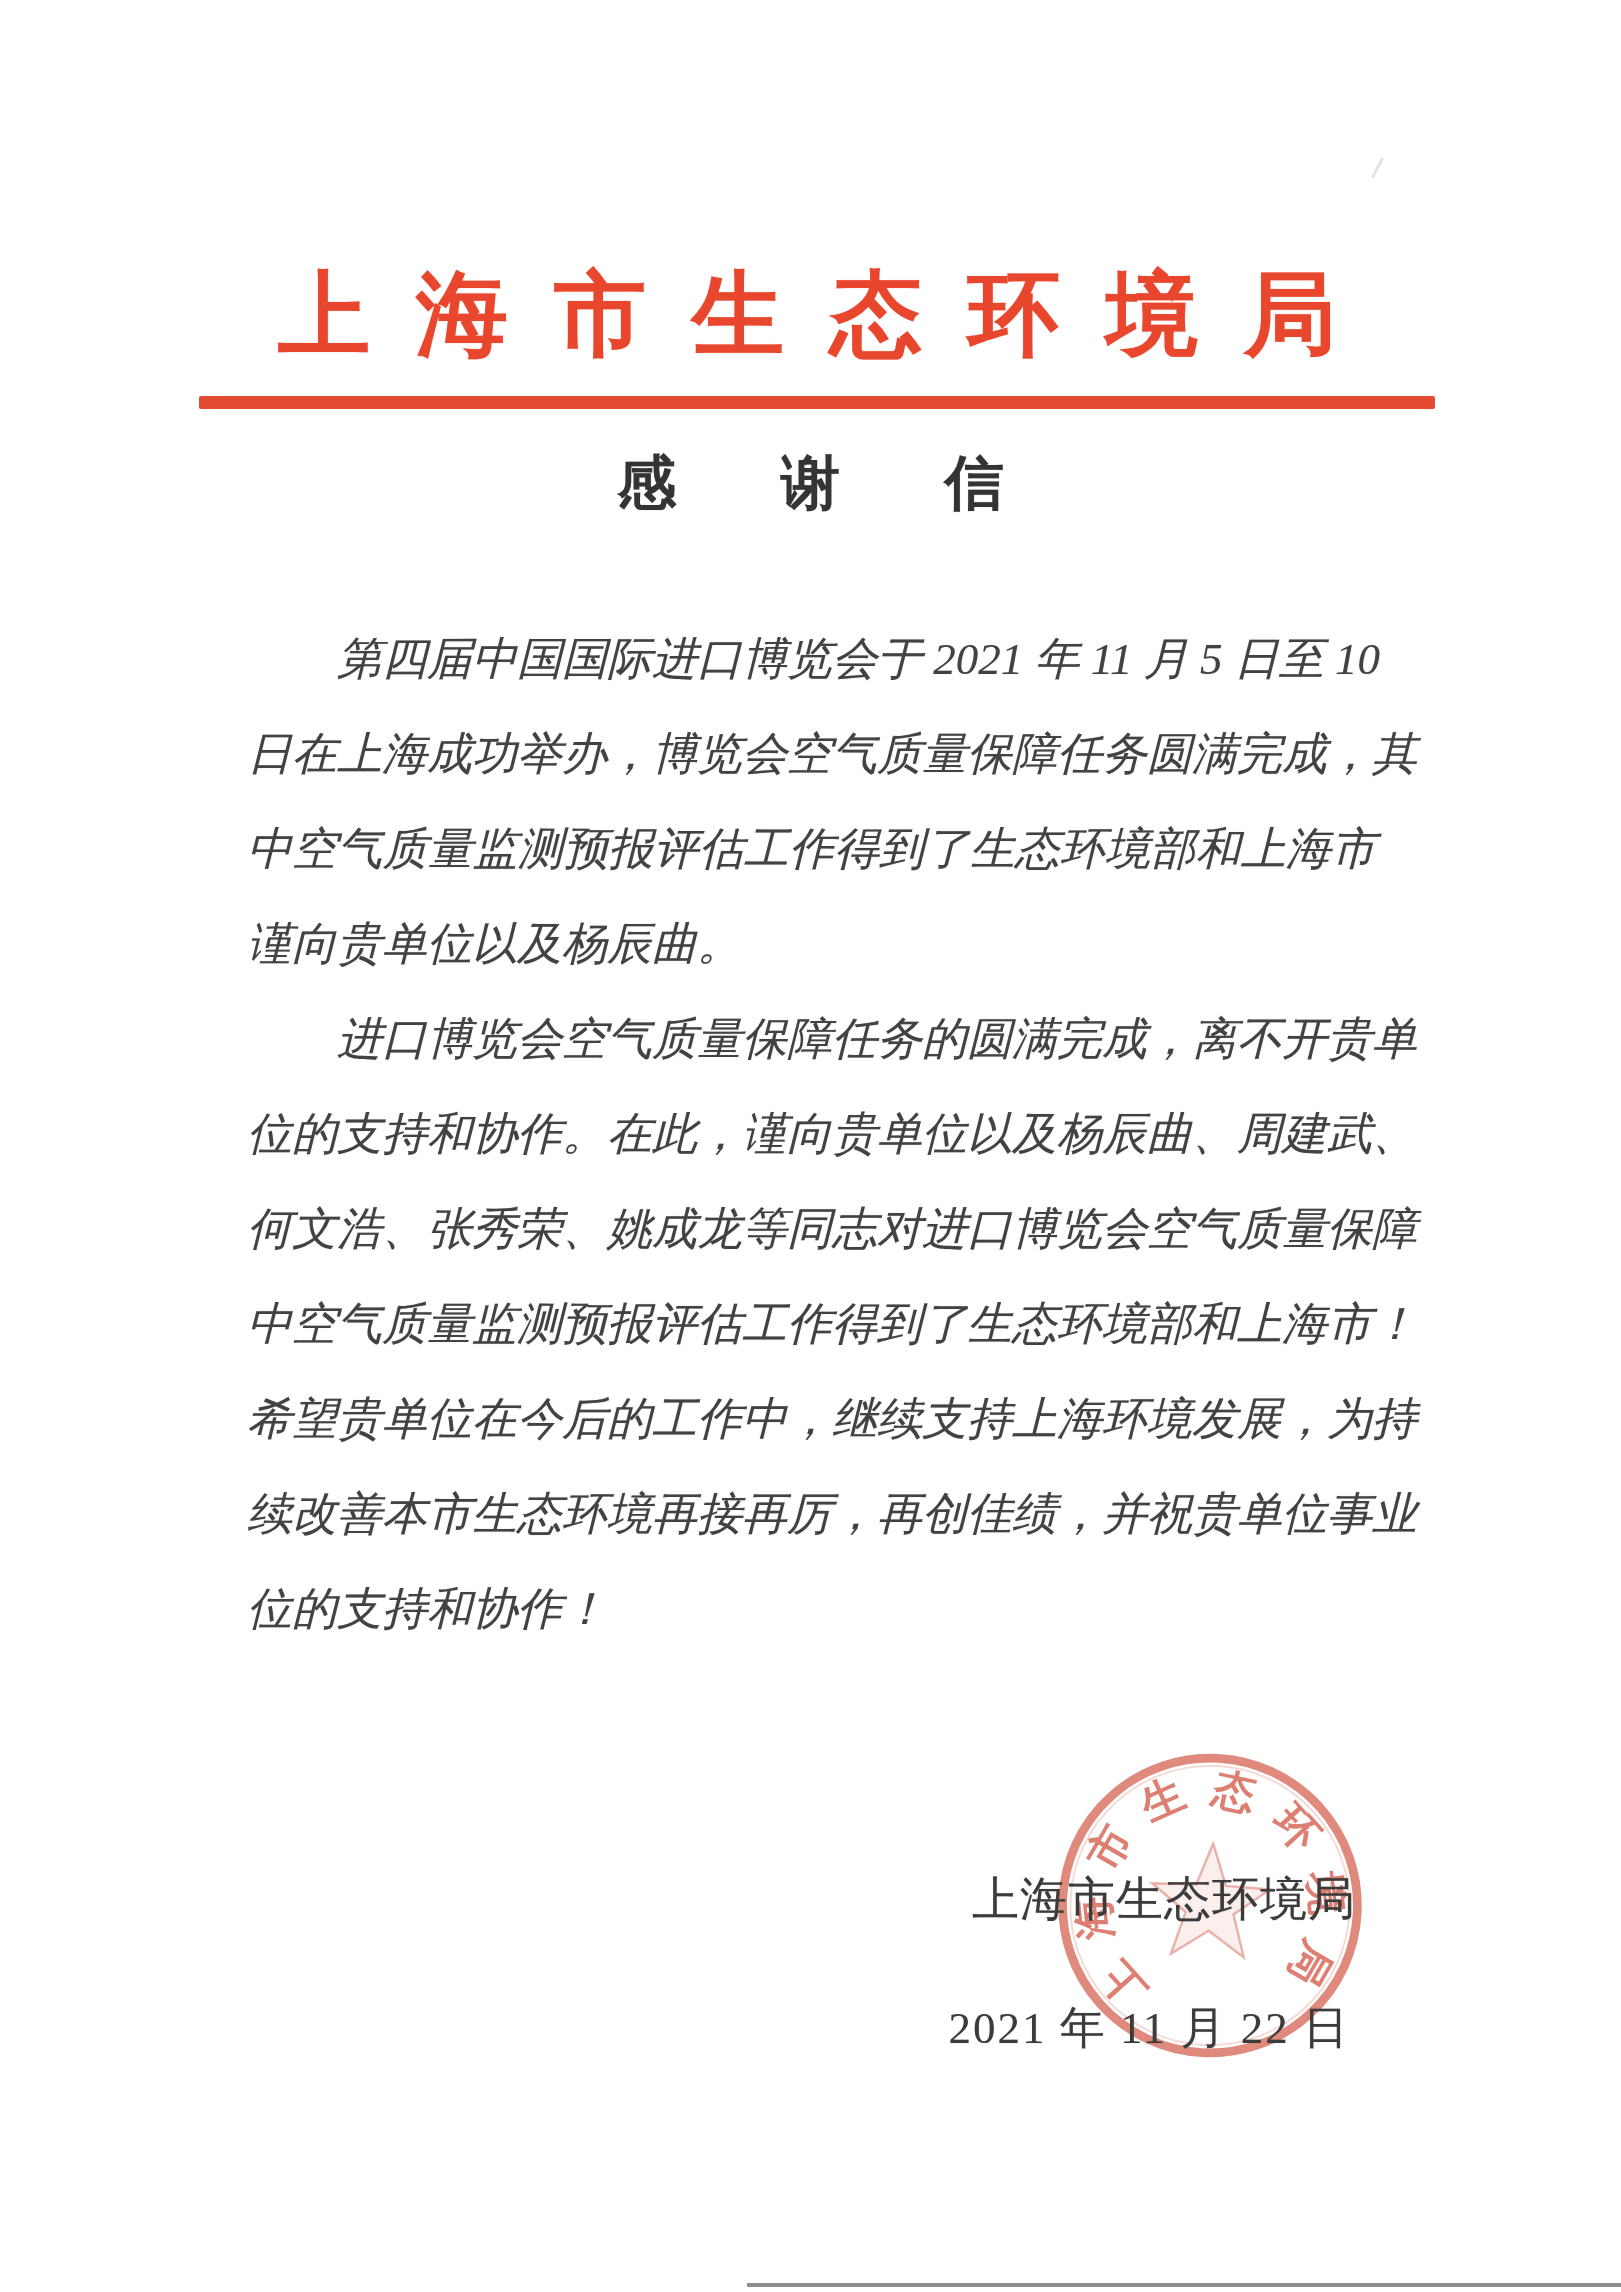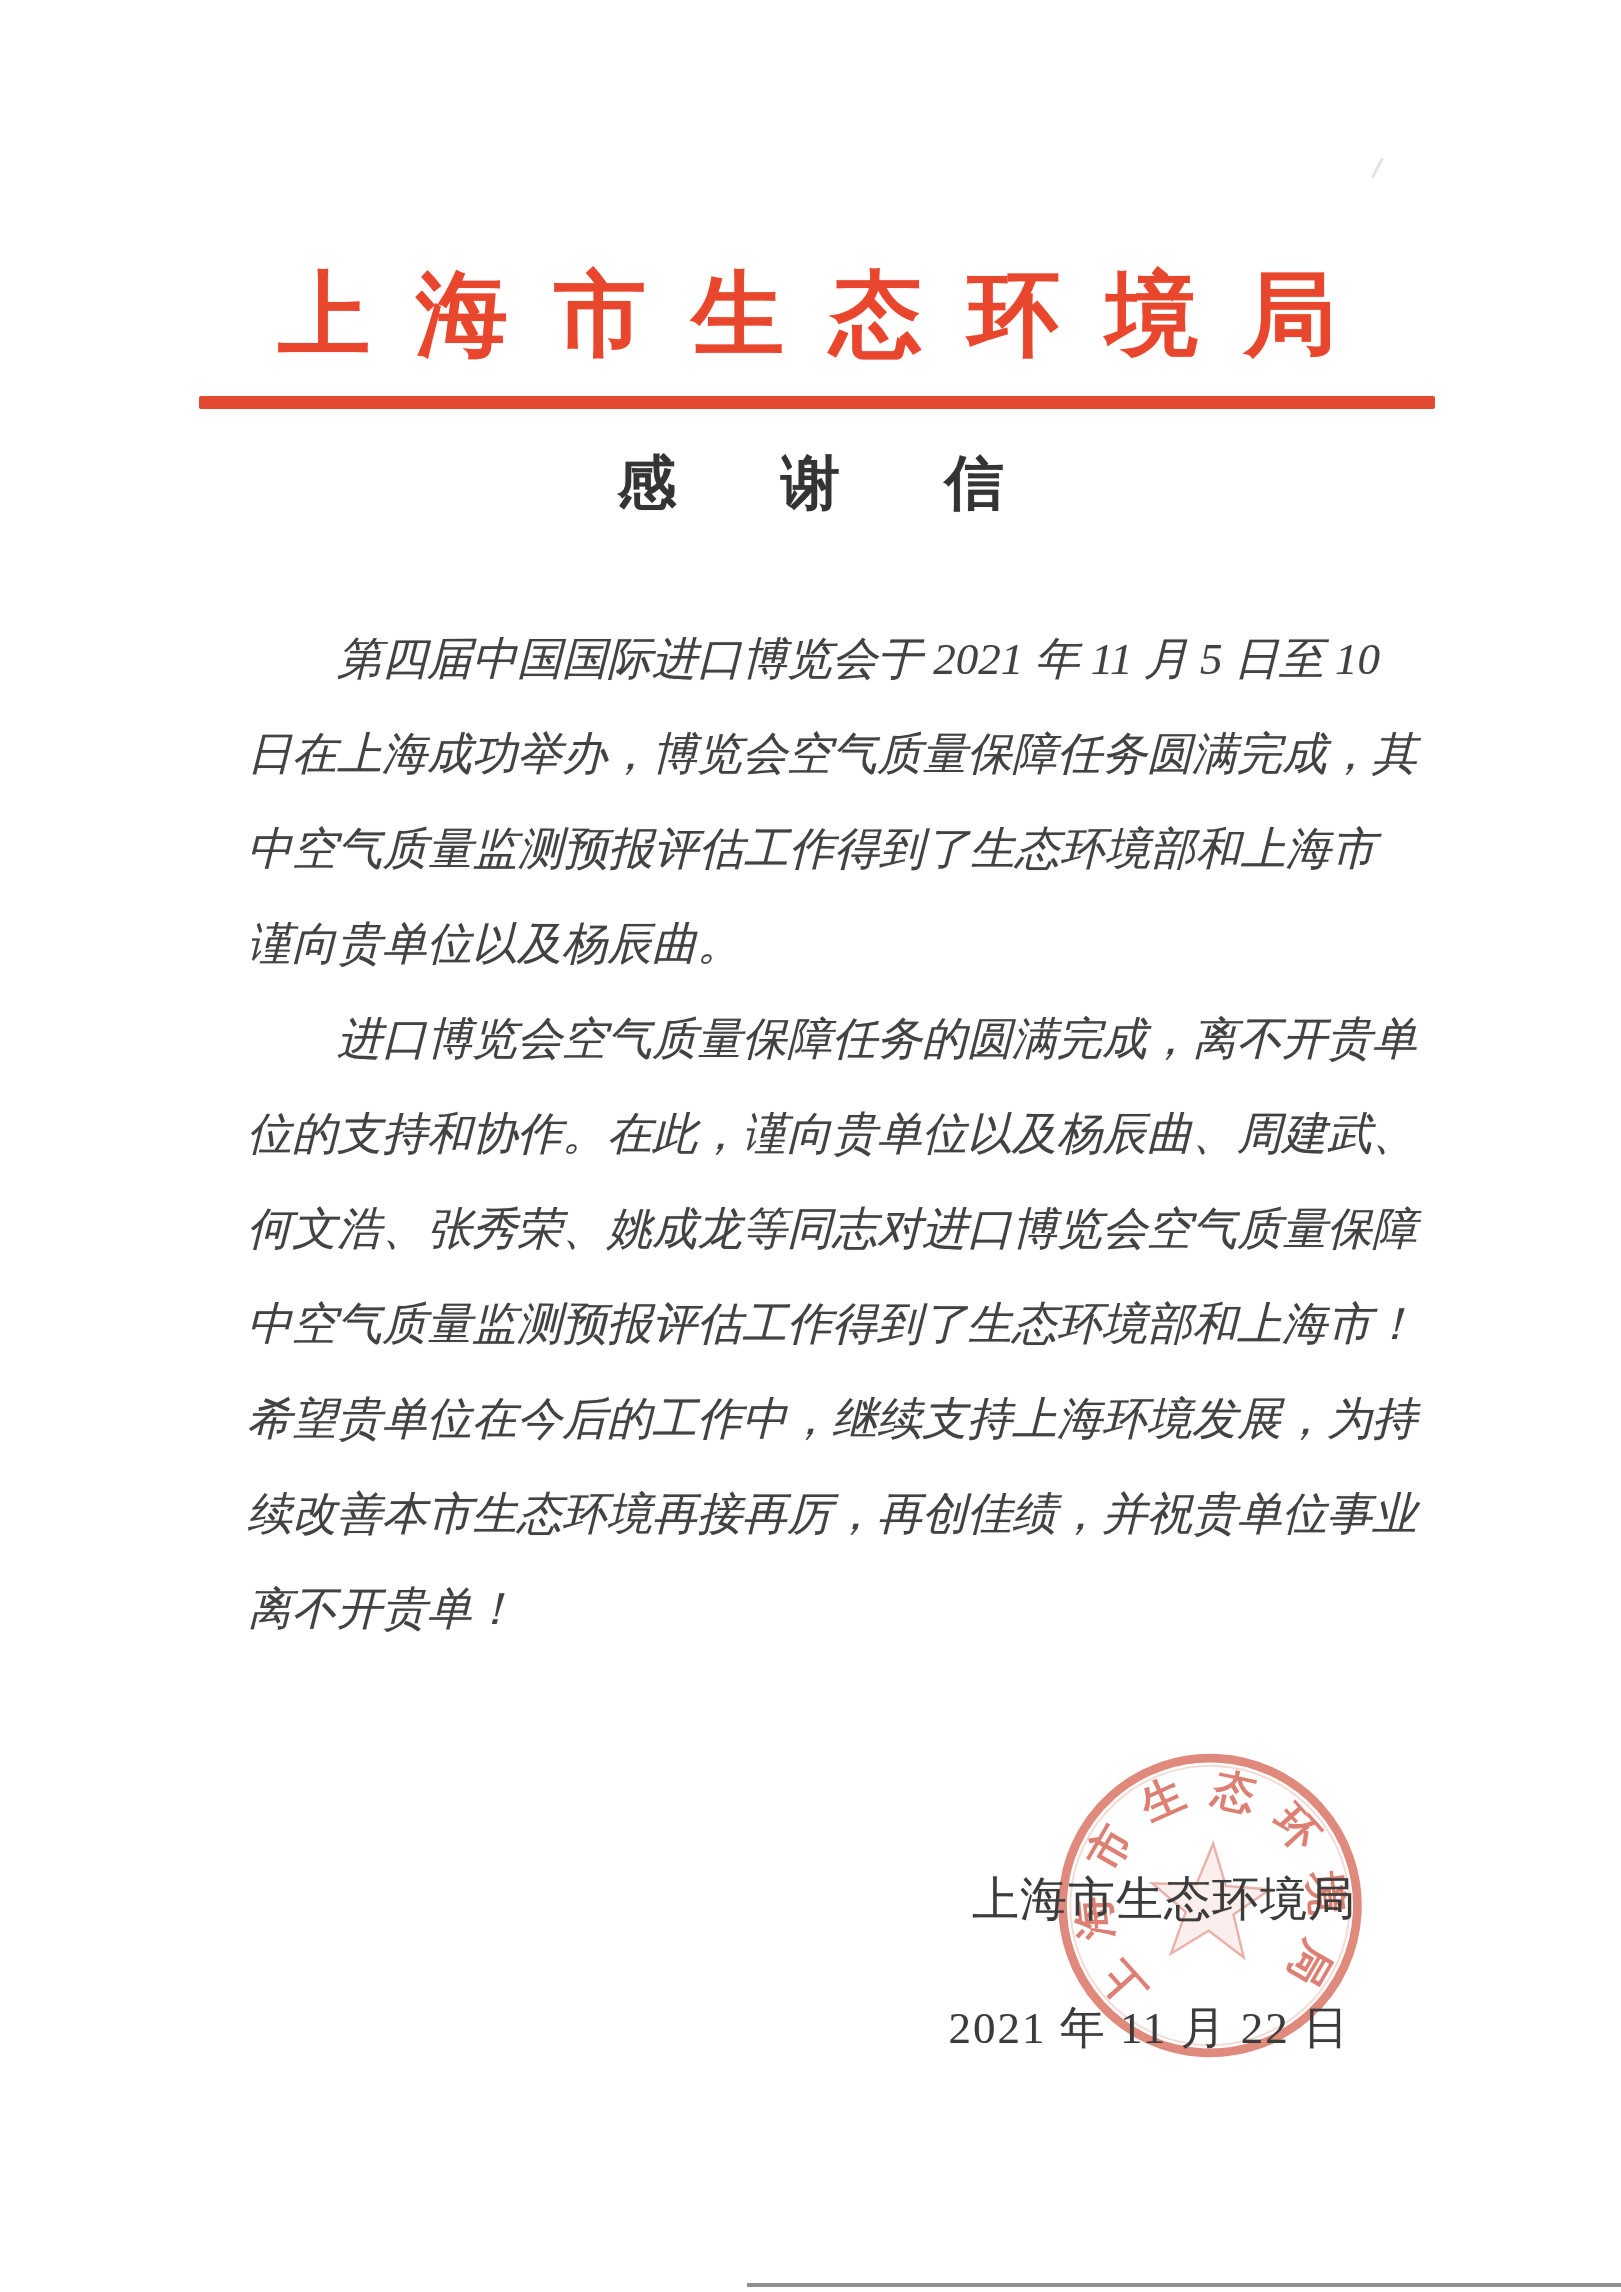--- a/index.html
+++ b/index.html
@@ -139,21 +139,21 @@
     <div class="body-line indent">第四届中国国际进口博览会于 2021 年 11 月 5 日至 10</div>
     <div class="body-line">日在上海成功举办，博览会空气质量保障任务圆满完成，其</div>
     <div class="body-line">中空气质量监测预报评估工作得到了生态环境部和上海市</div>
     <div class="body-line para-end">谨向贵单位以及杨辰曲。</div>
     <div class="body-line indent">进口博览会空气质量保障任务的圆满完成，离不开贵单</div>
     <div class="body-line">位的支持和协作。在此，谨向贵单位以及杨辰曲、周建武、</div>
     <div class="body-line">何文浩、张秀荣、姚成龙等同志对进口博览会空气质量保障</div>
     <div class="body-line">中空气质量监测预报评估工作得到了生态环境部和上海市！</div>
     <div class="body-line">希望贵单位在今后的工作中，继续支持上海环境发展，为持</div>
     <div class="body-line">续改善本市生态环境再接再厉，再创佳绩，并祝贵单位事业</div>
-    <div class="body-line para-end">离不开贵单！</div>
+    <div class="body-line para-end">位的支持和协作！</div>
   </div>
 
   <div class="sign-org">上海市生态环境局</div>
   <div class="sign-date">2021 年 11 月 22 日</div>
 
   <div class="seal">
     <svg viewBox="0 0 330 330">
 
       <circle cx="165" cy="165" r="152" fill="none" stroke="#cf4b38" stroke-width="9" stroke-opacity="0.72"></circle>
       <circle cx="165" cy="165" r="144" fill="none" stroke="#d96a57" stroke-width="2" stroke-opacity="0.28"></circle>

